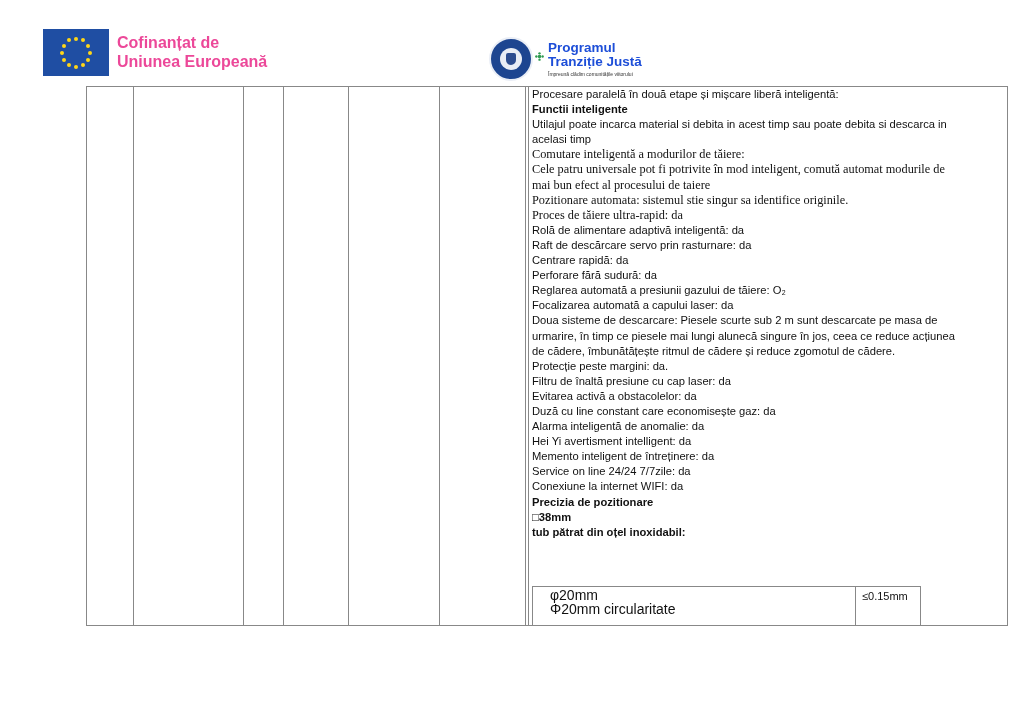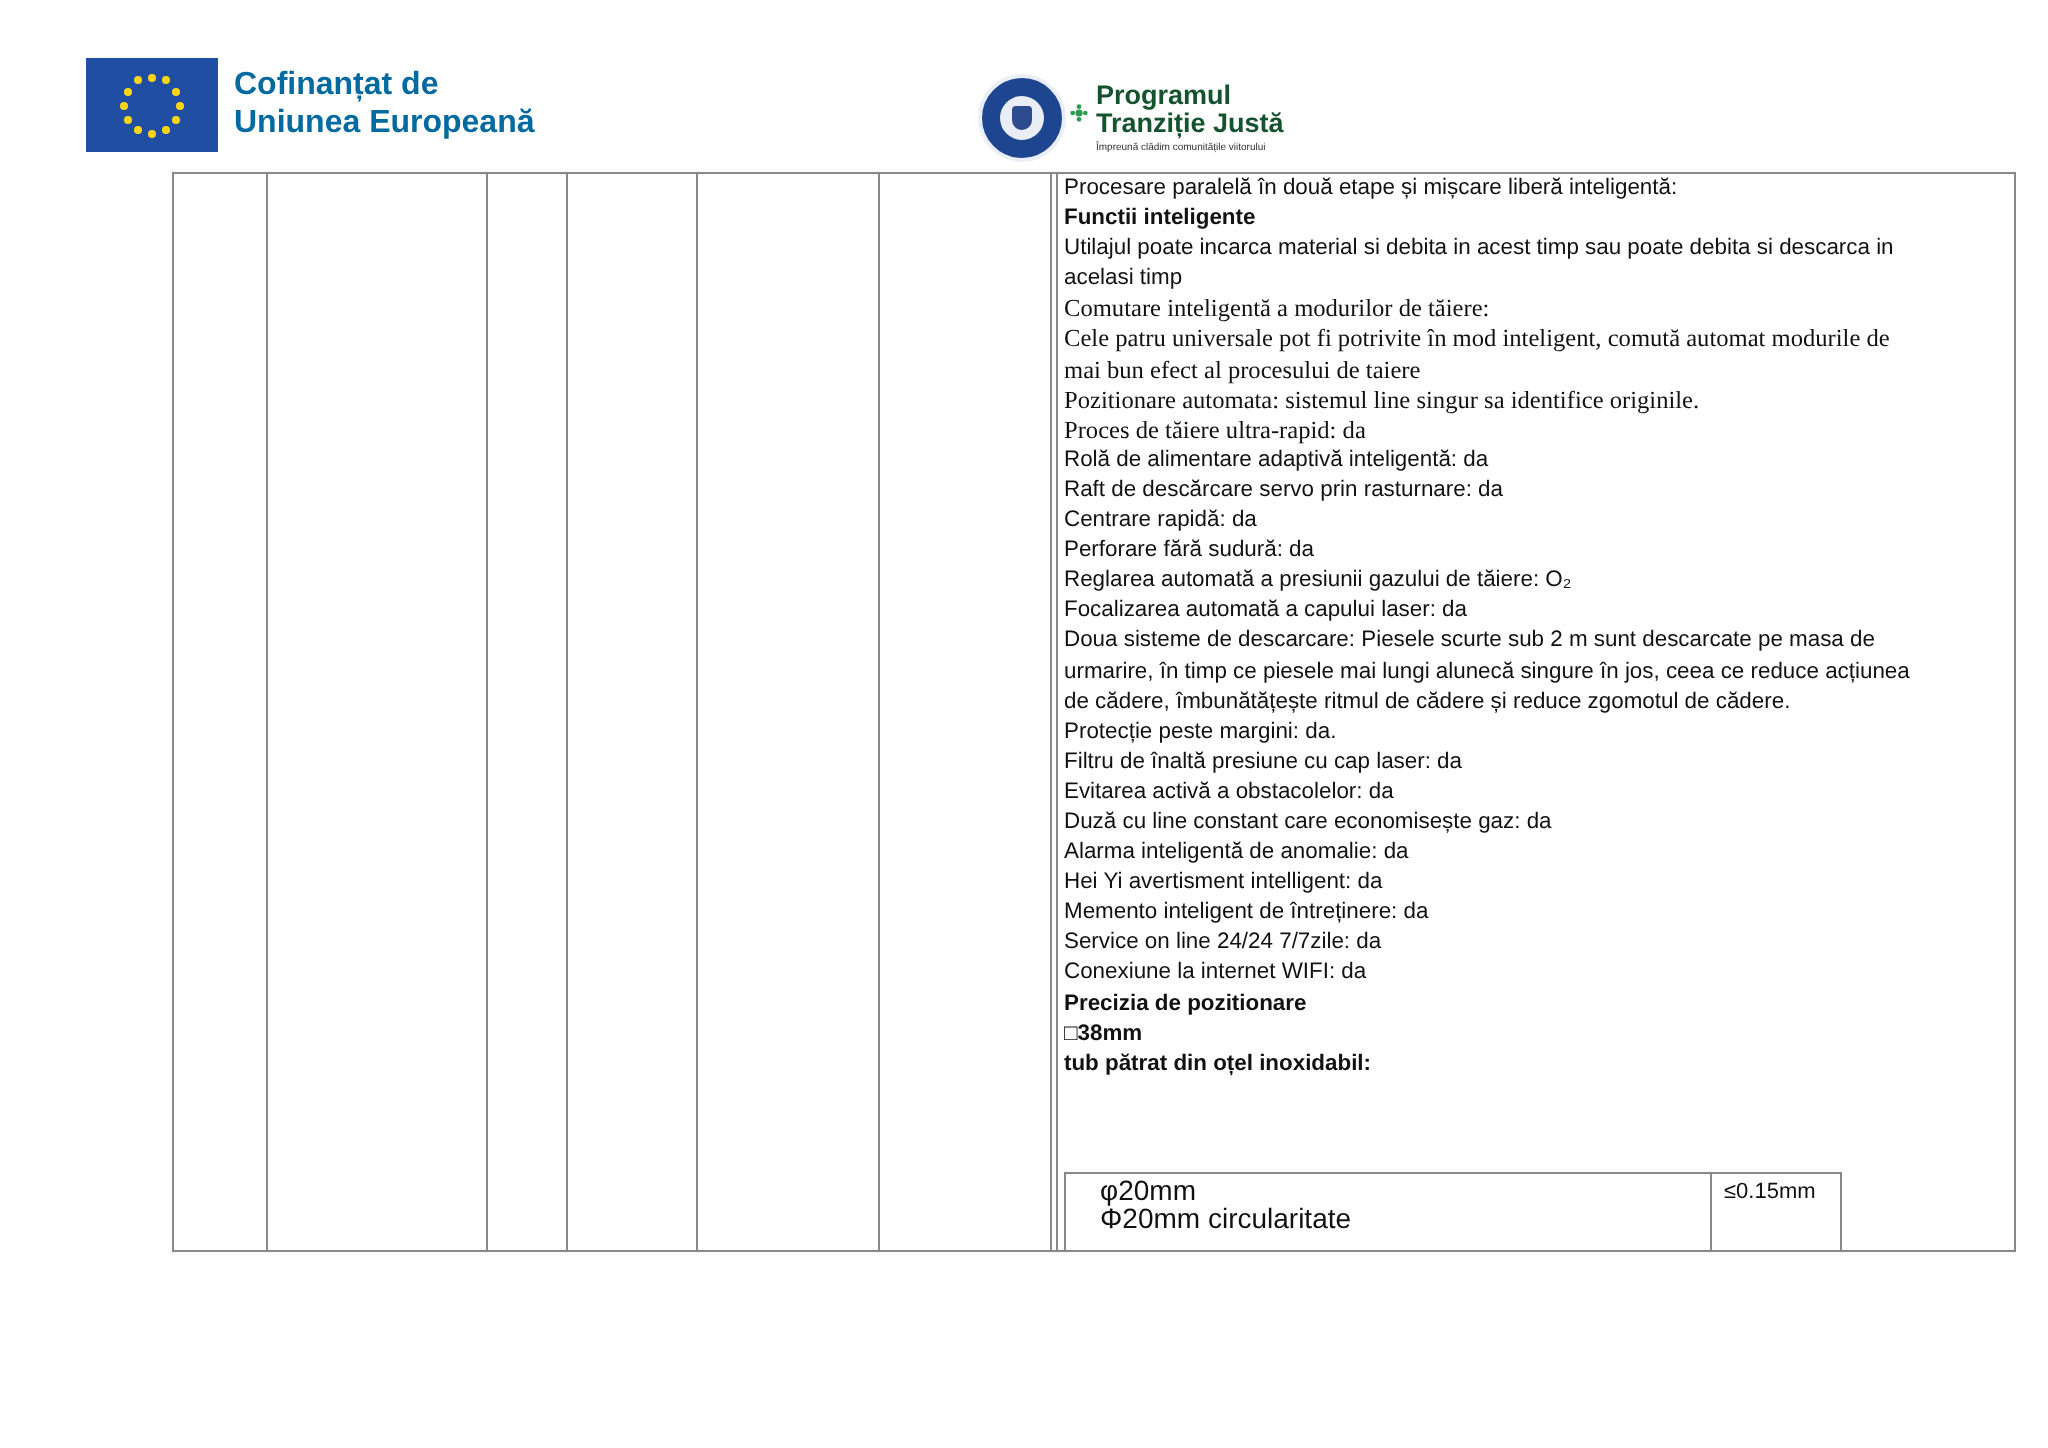--- a/index.html
+++ b/index.html
@@ -1,24 +1,24 @@
 <!DOCTYPE html>
 <html><head>
 <meta charset="utf-8">
 <style>
   html, body { margin:0; padding:0; background:#ffffff; }
   body { width:1024px; height:724px; position:relative; overflow:hidden; font-family:"Liberation Sans", sans-serif; color:#111; }
   .eu-flag { position:absolute; left:43px; top:29px; width:66px; height:47px; background:#1f4ea3; }
   .eu-flag .star { position:absolute; width:4px; height:4px; background:#ffd617; border-radius:50%; }
-  .eu-text { position:absolute; left:117px; top:33px; color:#0369a1; font-weight:bold; font-size:16px; line-height:19px; font-family:"Liberation Sans", sans-serif; }
+  .eu-text { position:absolute; left:117px; top:33px; color:#ec4899; font-weight:bold; font-size:16px; line-height:19px; font-family:"Liberation Sans", sans-serif; }
   .gov-seal { position:absolute; left:489px; top:37px; width:44px; height:44px; border-radius:50%; background:#1d4590; border:2px solid #eaeef6; box-sizing:border-box; }
   .gov-seal .inner { position:absolute; left:9px; top:9px; width:22px; height:22px; border-radius:50%; background:#e9edf5; }
   .gov-seal .eagle { position:absolute; left:15px; top:14px; width:10px; height:12px; background:#2c4c8f; border-radius:2px 2px 5px 5px; }
   .leaf { position:absolute; left:535px; top:52px; width:9px; height:9px; }
-  .pt-title { position:absolute; left:548px; top:41px; color:#14532d; font-weight:bold; font-size:13.5px; line-height:14px; }
+  .pt-title { position:absolute; left:548px; top:41px; color:#1d4ed8; font-weight:bold; font-size:13.5px; line-height:14px; }
   .pt-sub { position:absolute; left:548px; top:71px; color:#333; font-size:5px; line-height:6px; }
   .outer { position:absolute; left:86px; top:86px; width:922px; height:540px; border:1.5px solid #888; box-sizing:border-box; }
   .vline { position:absolute; top:86px; height:540px; width:0; border-left:1.3px solid #888; }
   .content { position:absolute; left:532px; top:87px; width:470px; font-family:"Liberation Sans", sans-serif; font-size:11.2px; line-height:15.1px; color:#111; }
   .content .line { white-space:nowrap; }
   .content .bold { font-weight:bold; }
   .content .serif { font-family:"Liberation Serif", serif; font-size:12.3px; }
   .inner-table { position:absolute; left:532px; top:586px; width:389px; height:40px; border:1.2px solid #888; box-sizing:border-box; }
   .inner-table .divider { position:absolute; left:322px; top:0; bottom:0; border-left:1.2px solid #888; }
   .inner-table .c1 { position:absolute; left:17px; top:2px; font-size:14px; line-height:13.5px; font-family:Liberation Sans, sans-serif; }
@@ -73,21 +73,21 @@
 <div class="vline" style="left:528px"></div>
 
 <div class="content" id="content">
     <div class="line">Procesare paralelă în două etape și mișcare liberă inteligentă:</div>
     <div class="line bold">Functii inteligente</div>
     <div class="line">Utilajul poate incarca material si debita in acest timp sau poate debita si descarca in</div>
     <div class="line">acelasi timp</div>
     <div class="line serif">Comutare inteligentă a modurilor de tăiere:</div>
     <div class="line serif">Cele patru universale pot fi potrivite în mod inteligent, comută automat modurile de</div>
     <div class="line serif">mai bun efect al procesului de taiere</div>
-    <div class="line serif">Pozitionare automata: sistemul line singur sa identifice originile.</div>
+    <div class="line serif">Pozitionare automata: sistemul stie singur sa identifice originile.</div>
     <div class="line serif">Proces de tăiere ultra-rapid: da</div>
     <div class="line">Rolă de alimentare adaptivă inteligentă: da</div>
     <div class="line">Raft de descărcare servo prin rasturnare: da</div>
     <div class="line">Centrare rapidă: da</div>
     <div class="line">Perforare fără sudură: da</div>
     <div class="line">Reglarea automată a presiunii gazului de tăiere: O₂</div>
     <div class="line">Focalizarea automată a capului laser: da</div>
     <div class="line">Doua sisteme de descarcare: Piesele scurte sub  2 m sunt descarcate pe masa de</div>
     <div class="line">urmarire, în timp ce piesele mai lungi alunecă singure în jos, ceea ce reduce acțiunea</div>
     <div class="line">de cădere, îmbunătățește ritmul de cădere și reduce zgomotul de cădere.</div>

